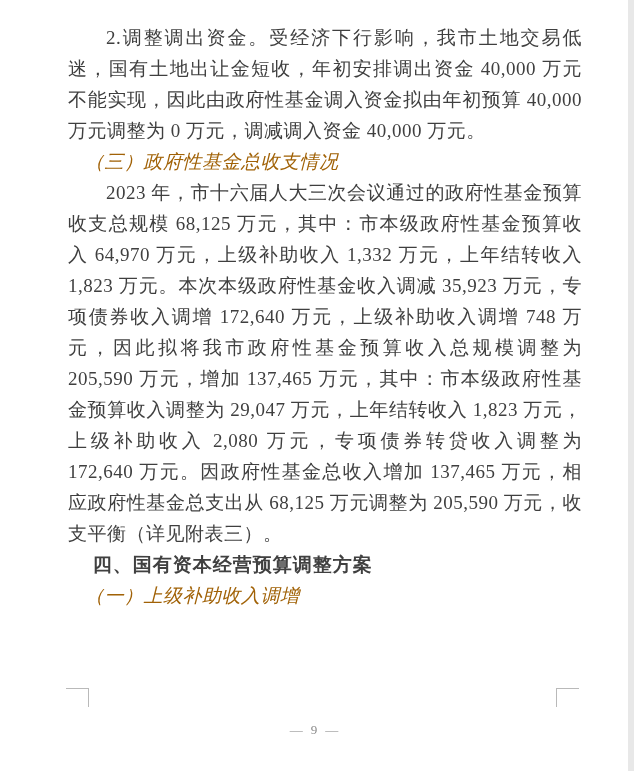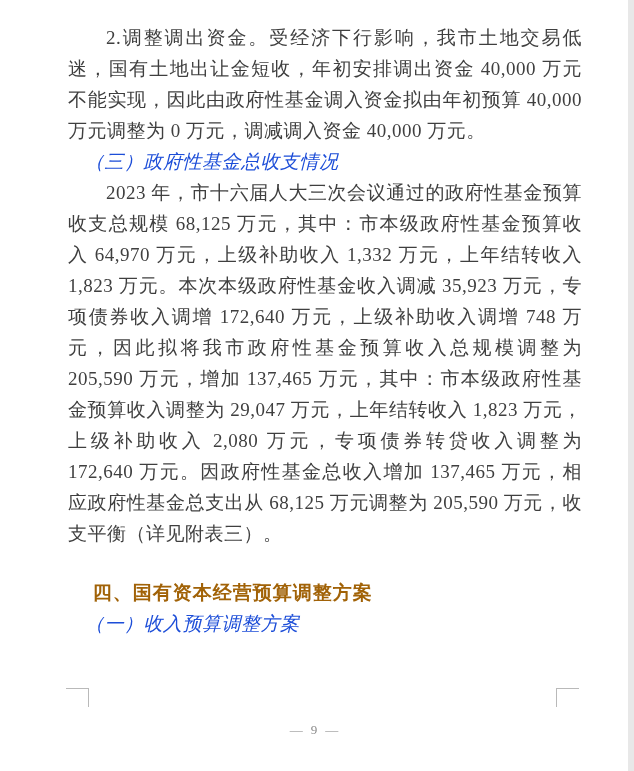--- a/index.html
+++ b/index.html
@@ -28,29 +28,28 @@
   }
   .content p {
     margin: 0;
   }
   p.body {
     text-indent: 2em;
   }
   p.heading-kaiti {
     text-indent: 0.9em;
     font-style: italic;
-    color: #1d4ed8;
+    color: #a16207;
   }
   p.heading-bold {
     text-indent: 1.3em;
     font-weight: bold;
     font-family: "Liberation Sans", sans-serif;
-    color: #a16207;
+    color: #404040;
     letter-spacing: 1px;
-    margin-top: 28px;
   }
   .crop-mark {
     position: absolute;
     width: 22px;
     height: 18px;
   }
   .crop-mark-left {
     left: 66px;
     top: 688px;
     border-top: 1px solid #b9b9b9;
@@ -83,21 +82,21 @@
 </style>
 </head>
 <body>
 
 <div class="page">
   <div class="content">
       <p class="body">2.调整调出资金。受经济下行影响，我市土地交易低迷，国有土地出让金短收，年初安排调出资金 40,000 万元不能实现，因此由政府性基金调入资金拟由年初预算 40,000 万元调整为 0 万元，调减调入资金 40,000 万元。</p>
       <p class="heading-kaiti">（三）政府性基金总收支情况</p>
       <p class="body">2023 年，市十六届人大三次会议通过的政府性基金预算收支总规模 68,125 万元，其中：市本级政府性基金预算收入 64,970 万元，上级补助收入 1,332 万元，上年结转收入 1,823 万元。本次本级政府性基金收入调减 35,923 万元，专项债券收入调增 172,640 万元，上级补助收入调增 748 万元，因此拟将我市政府性基金预算收入总规模调整为 205,590 万元，增加 137,465 万元，其中：市本级政府性基金预算收入调整为 29,047 万元，上年结转收入 1,823 万元，上级补助收入 2,080 万元，专项债券转贷收入调整为 172,640 万元。因政府性基金总收入增加 137,465 万元，相应政府性基金总支出从 68,125 万元调整为 205,590 万元，收支平衡（详见附表三）。</p>
       <p class="heading-bold">四、国有资本经营预算调整方案</p>
-      <p class="heading-kaiti">（一）收入预算调整方案</p>
+      <p class="heading-kaiti">（一）上级补助收入调增</p>
     </div>
 
   <div class="crop-mark crop-mark-left"></div>
   <div class="crop-mark crop-mark-right"></div>
 
   <div class="page-footer">
     <span class="dash">—</span><span class="num">9</span><span class="dash">—</span>
   </div>
 </div>
 

